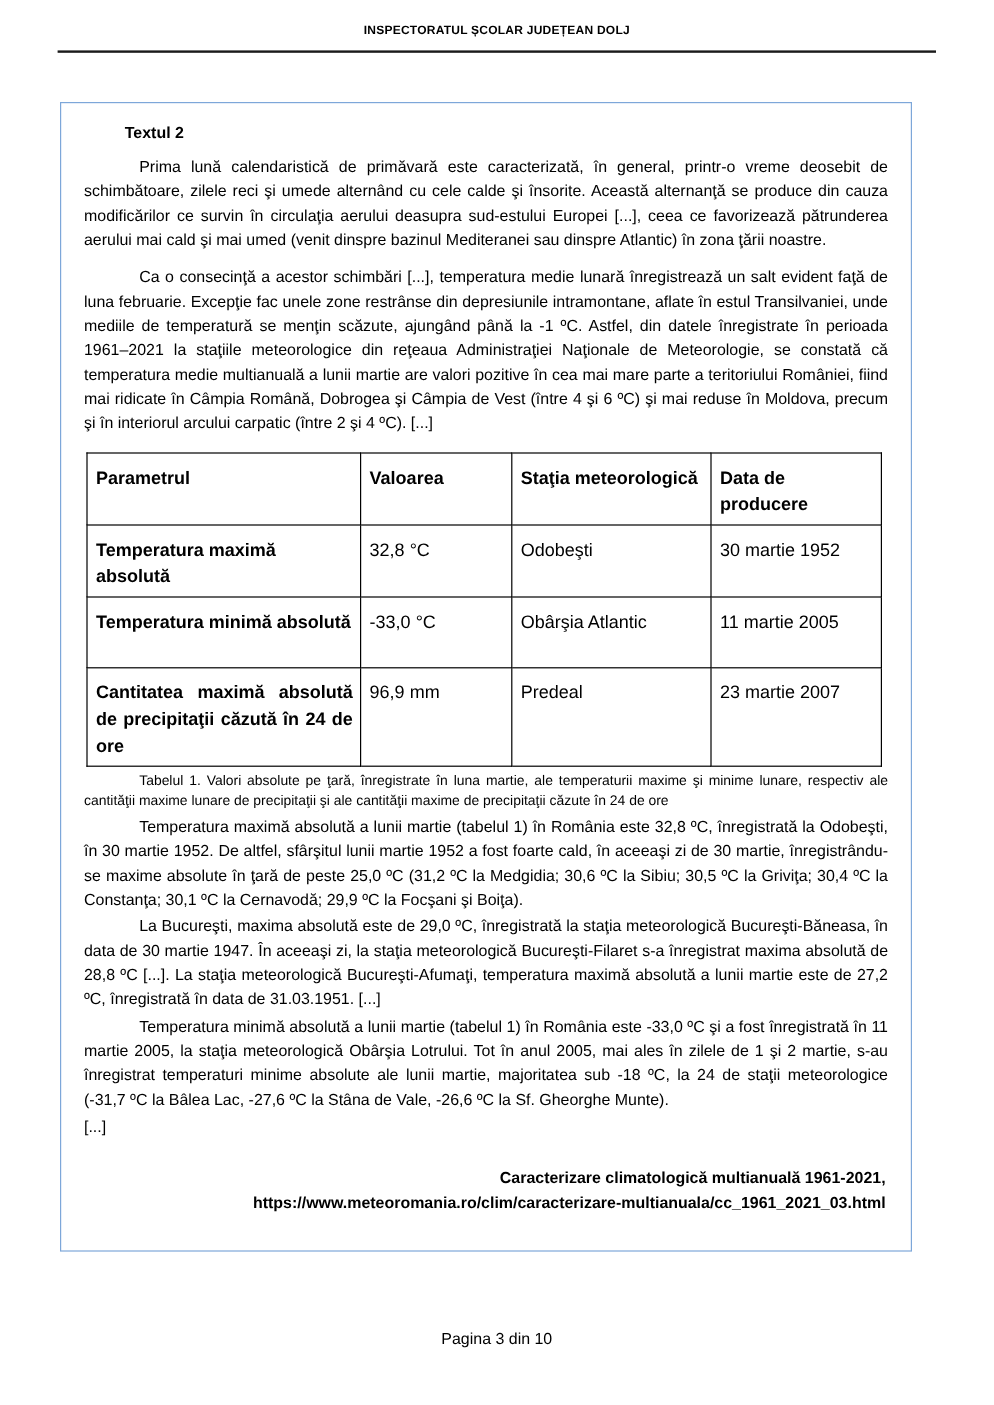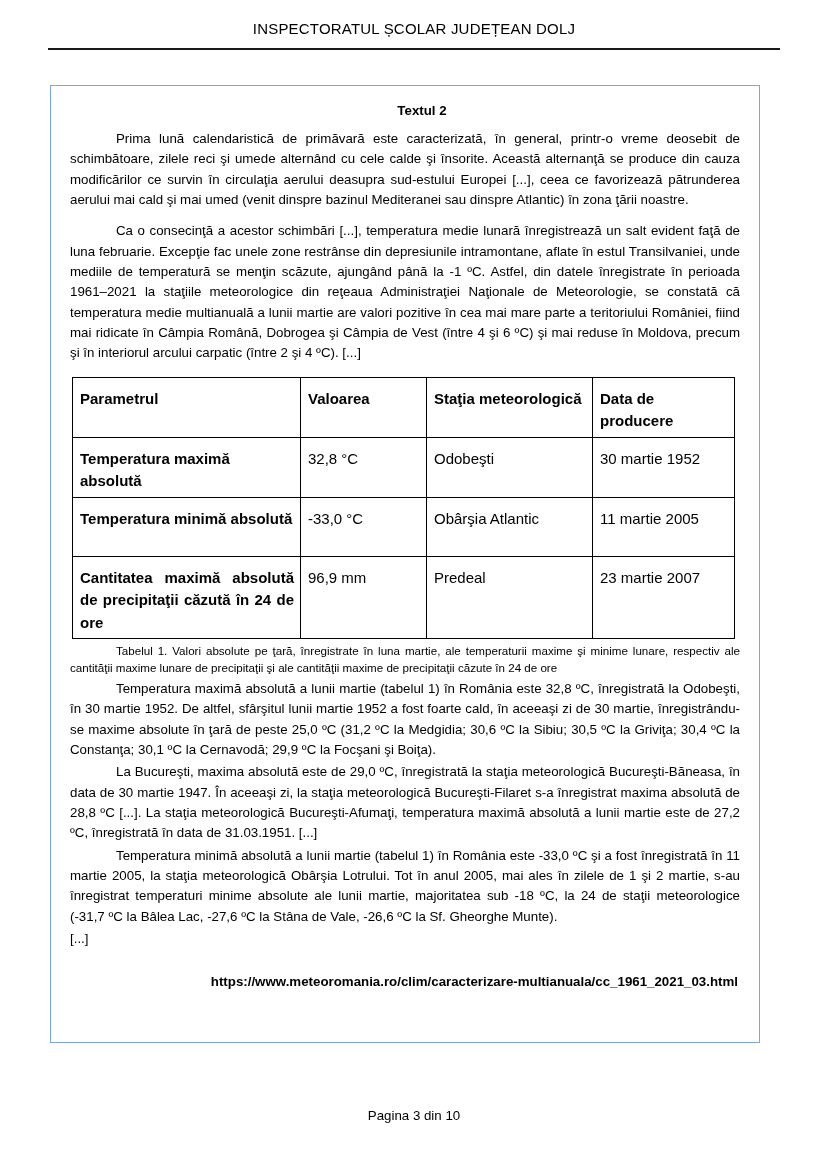--- a/index.html
+++ b/index.html
@@ -15,22 +15,22 @@
     position: relative;
     overflow: hidden;
   }
 
   
   .page-header {
     padding-top: 20px;
     text-align: center;
   }
   .page-header .title {
-    font-size: 15px;
-    font-weight: normal;
+    font-size: 10px;
+    font-weight: bold;
     letter-spacing: 0.2px;
   }
   .header-rule {
     width: 732px;
     margin: 11px auto 0 auto;
     border-top: 2px solid #1a1a1a;
   }
 
   
   .content-box {
@@ -41,21 +41,20 @@
     height: 958px;
     border: 1.5px solid #7da7d9;
     box-sizing: border-box;
     padding: 14px 19px 10px 19px;
   }
 
   .subtitle {
     font-size: 13.3px;
     font-weight: bold;
     margin: 3px 0 0 34px;
-    text-align: center;
   }
 
   p.body-par {
     font-size: 13.3px;
     line-height: 1.53;
     text-align: justify;
     margin: 11px 0 0 0;
     text-indent: 46px;
     hyphens: none;
   }
@@ -204,20 +203,21 @@
   </table>
 
   <p class="table-caption">Tabelul 1. Valori absolute pe ţară, înregistrate în luna martie, ale temperaturii maxime şi minime lunare, respectiv ale cantităţii maxime lunare de precipitaţii şi ale cantităţii maxime de precipitaţii căzute în 24 de ore</p>
 
   <p class="body-par tight">Temperatura maximă absolută a lunii martie (tabelul 1) în România este 32,8 ºC, înregistrată la Odobeşti, în 30 martie 1952. De altfel, sfârşitul lunii martie 1952 a fost foarte cald, în aceeaşi zi de 30 martie, înregistrându-se maxime absolute în ţară de peste 25,0 ºC (31,2 ºC la Medgidia; 30,6 ºC la Sibiu; 30,5 ºC la Griviţa; 30,4 ºC la Constanţa; 30,1 ºC la Cernavodă; 29,9 ºC la Focşani şi Boiţa).</p>
   <p class="body-par tight">La Bucureşti, maxima absolută este de 29,0 ºC, înregistrată la staţia meteorologică Bucureşti-Băneasa, în data de 30 martie 1947. În aceeaşi zi, la staţia meteorologică Bucureşti-Filaret s-a înregistrat maxima absolută de 28,8 ºC [...]. La staţia meteorologică Bucureşti-Afumaţi, temperatura maximă absolută a lunii martie este de 27,2 ºC, înregistrată în data de 31.03.1951. [...]</p>
   <p class="body-par tight">Temperatura minimă absolută a lunii martie (tabelul 1) în România este -33,0 ºC şi a fost înregistrată în 11 martie 2005, la staţia meteorologică Obârşia Lotrului. Tot în anul 2005, mai ales în zilele de 1 şi 2 martie, s-au înregistrat temperaturi minime absolute ale lunii martie, majoritatea sub -18 ºC, la 24 de staţii meteorologice (-31,7 ºC la Bâlea Lac, -27,6 ºC la Stâna de Vale, -26,6 ºC la Sf. Gheorghe Munte).</p>
   <p class="body-par tight no-indent">[...]</p>
 
   <div class="source">
+    <span>Caracterizare climatologică multianuală 1961-2021,</span>
     <span class="line2">https://www.meteoromania.ro/clim/caracterizare-multianuala/cc_1961_2021_03.html</span>
   </div>
 
 </div>
 
 <div class="page-footer">
   <div class="footer-center">Pagina 3 din 10</div>
 </div>
 
 </body></html>

